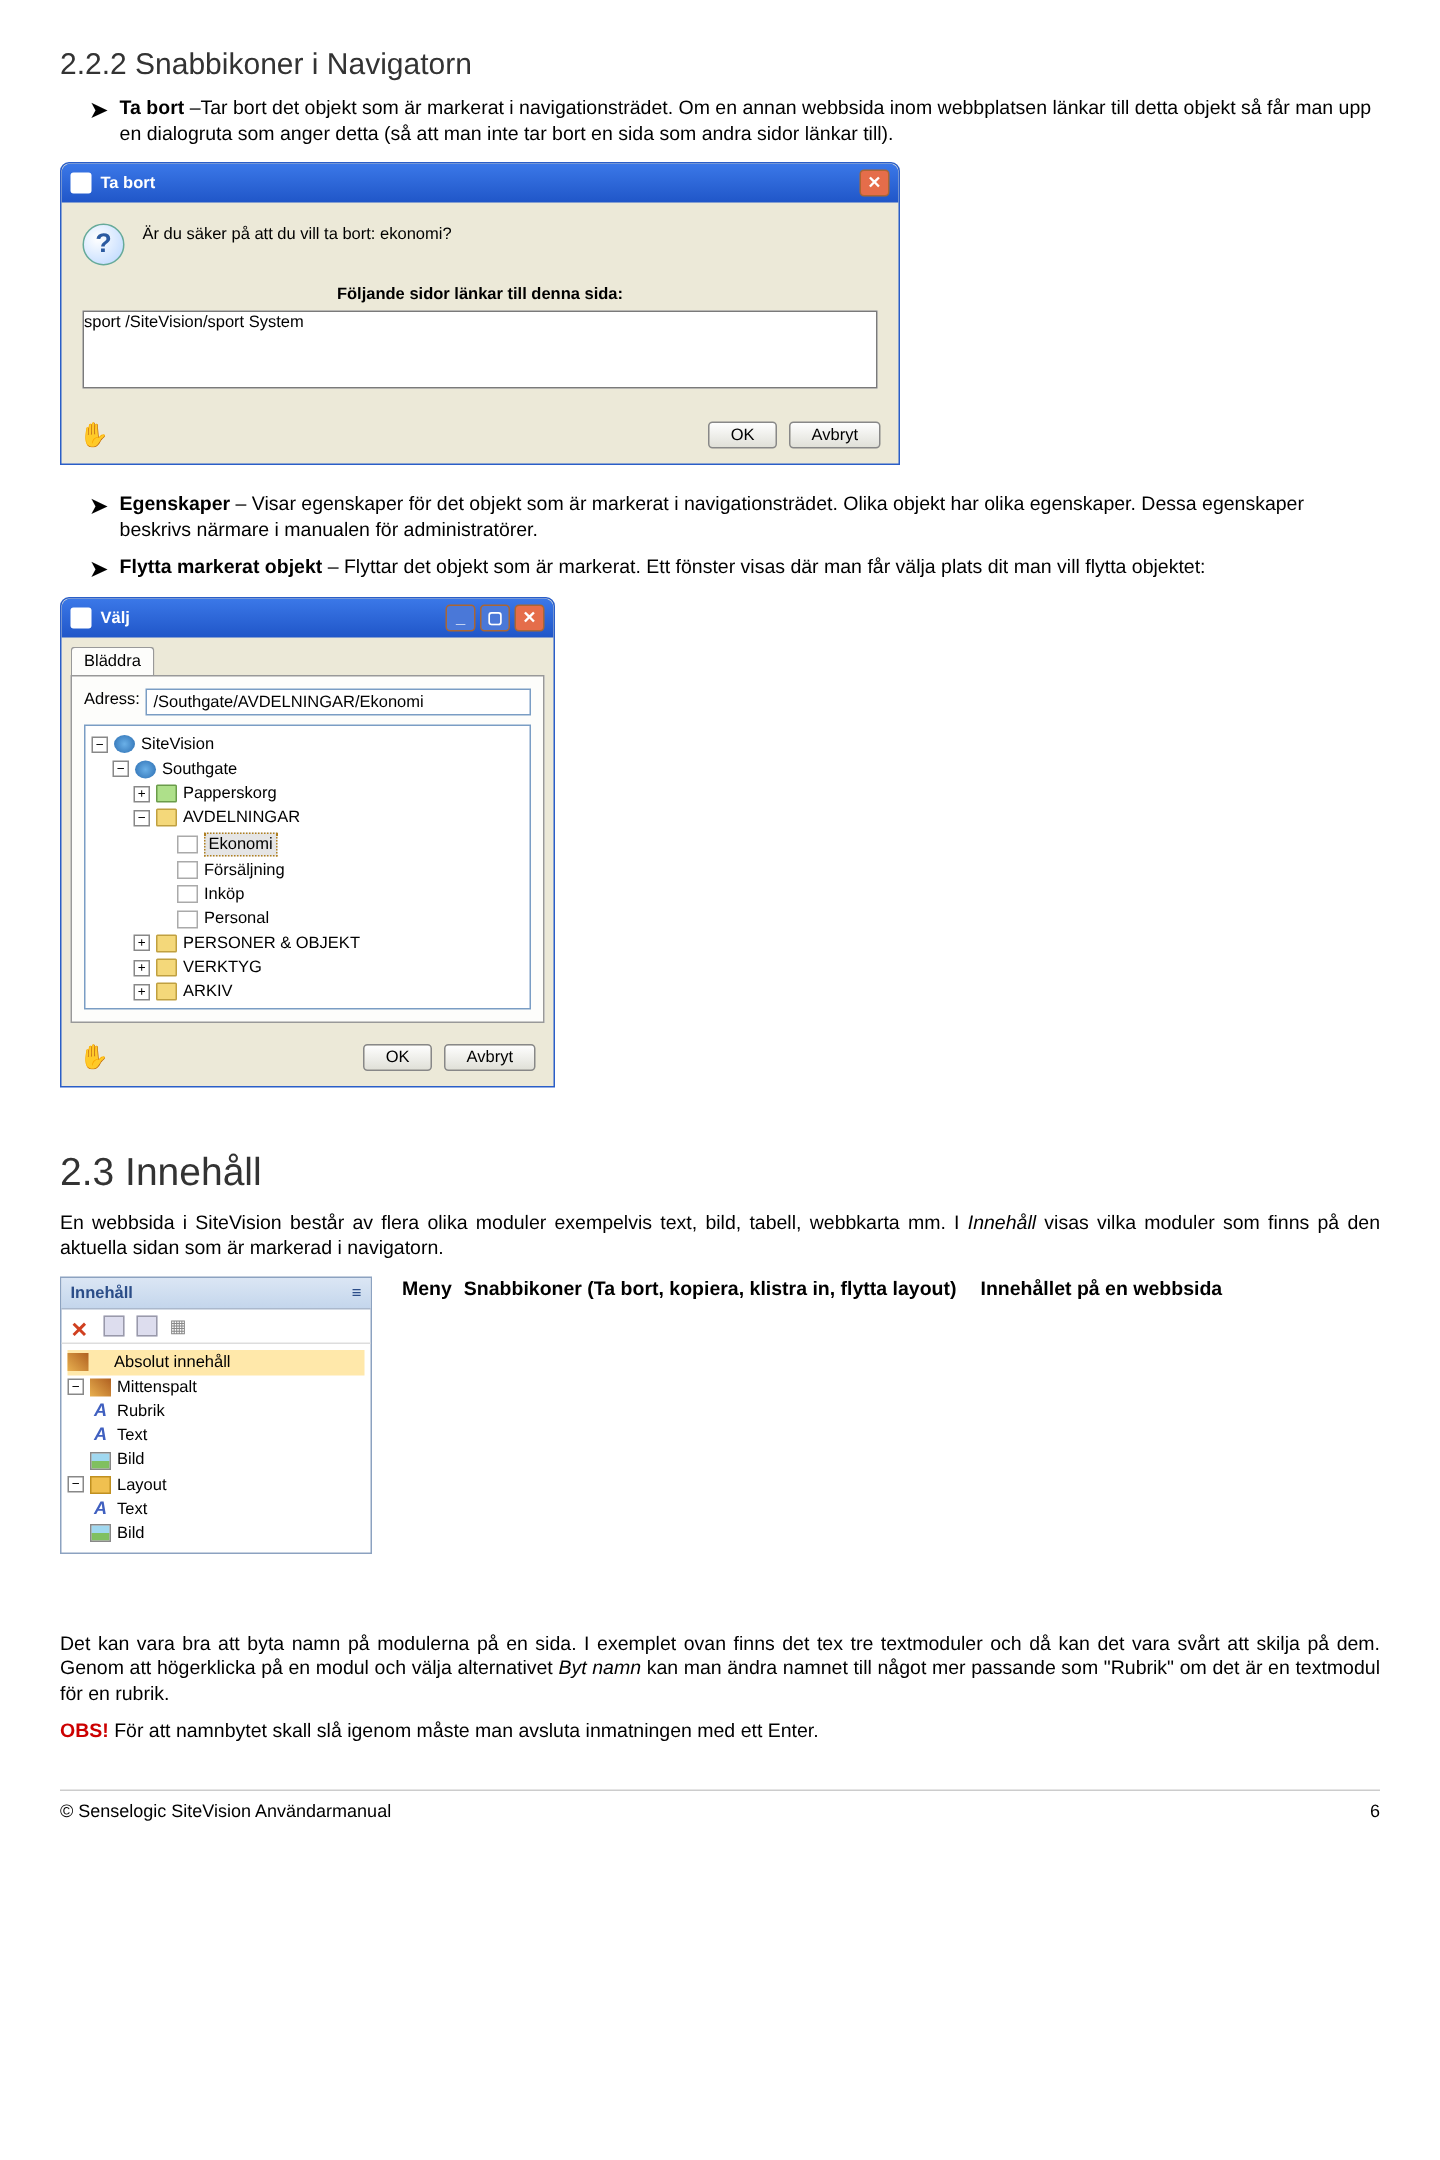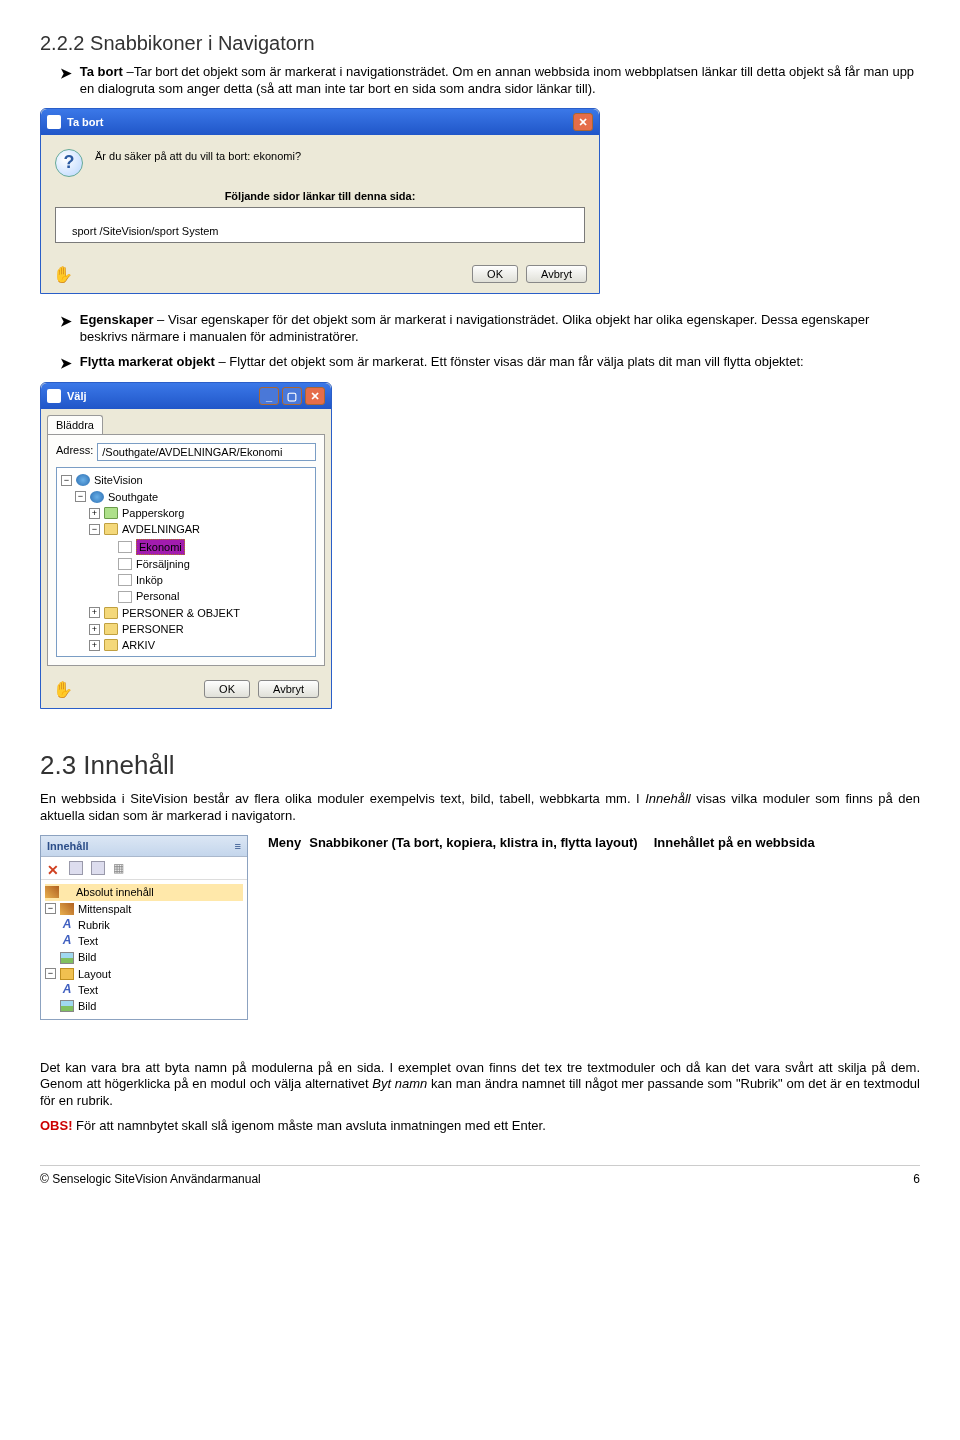--- a/index.html
+++ b/index.html
@@ -55,36 +55,36 @@
   .win-body { padding: 14px; }
   .question-row { display: flex; align-items: flex-start; gap: 12px; margin-bottom: 12px; }
   .question-icon {
     width: 28px; height: 28px; border-radius: 50%;
     background: radial-gradient(circle at 35% 35%, #fff, #b7d5ff);
     border: 1px solid #6a9; display: flex; align-items: center; justify-content: center;
     color: #2b5aa0; font-weight: bold; font-size: 18px; flex-shrink: 0;
   }
   .linked-box {
     border: 1px solid #7a7a7a; background: #fff;
-    padding: 16px; height: 36px; margin-top: 4px;
+    padding: 0; height: 52px; margin-top: 4px;
   }
   .dlg-buttons {
     display: flex; justify-content: flex-end; gap: 8px;
     padding: 8px 12px 10px 12px; align-items: center;
   }
   .dlg-buttons .hand { margin-right: auto; width: 22px; height: 18px; color: #3b5fc0; font-size: 16px; }
   .win-btn {
     background: linear-gradient(to bottom, #fefefe, #e0e0d8);
     border: 1px solid #888; border-radius: 3px;
     padding: 2px 14px; font-size: 11px;
   }
 
   
   .valj-dialog {
-    width: 292px;
+    width: 330px;
     border: 1px solid #2a5ec8;
     background: #ece9d8;
     border-radius: 6px 6px 0 0;
     margin: 6px 0 30px 0;
     font-size: 11px;
     overflow: hidden;
   }
   .tab-row { display: flex; padding: 6px 6px 0 6px; }
   .tab {
     background: #fdfdfb; border: 1px solid #999;
@@ -105,21 +105,21 @@
     height: 190px; padding: 4px; overflow: hidden;
   }
   .tree-node { display: flex; align-items: center; gap: 4px; padding: 1px 0; white-space: nowrap; }
   .exp { width: 11px; height: 11px; border: 1px solid #888; display: inline-flex; align-items: center; justify-content: center; font-size: 9px; line-height: 1; background: #fff; }
   .exp.blank { border: none; }
   .ticon { width: 14px; height: 12px; display: inline-block; }
   .ticon.globe { background: radial-gradient(circle, #6ab0e8, #2a6cb0); border-radius: 50%; }
   .ticon.folder { background: #f4d87a; border: 1px solid #c0a040; border-radius: 1px; }
   .ticon.folder-green { background: #aee08a; border: 1px solid #6a9c4a; border-radius: 1px; }
   .ticon.page { background: #fff; border: 1px solid #aaa; }
-  .sel { background: #a21caf; border: 1px dotted #b08020; padding: 0 2px; }
+  .sel { background: #e5e5e5; border: 1px dotted #b08020; padding: 0 2px; }
   .ind1 { padding-left: 14px; }
   .ind2 { padding-left: 28px; }
   .ind3 { padding-left: 42px; }
 
   
   .innehall-row { display: flex; align-items: flex-start; gap: 20px; margin-top: 10px; }
   .innehall-panel {
     width: 208px; border: 1px solid #8ca2c0;
     background: #fff; font-size: 11px;
   }
@@ -264,21 +264,21 @@
           <span>Personal</span>
         </div>
       <div class="tree-node ind2">
           <span class="exp">+</span>
           <span class="ticon folder"></span>
           <span>PERSONER &amp; OBJEKT</span>
         </div>
       <div class="tree-node ind2">
           <span class="exp">+</span>
           <span class="ticon folder"></span>
-          <span>PERSONER</span>
+          <span>VERKTYG</span>
         </div>
       <div class="tree-node ind2">
           <span class="exp">+</span>
           <span class="ticon folder"></span>
           <span>ARKIV</span>
         </div>
       <div class="tree-node ind2">
           <span class="exp">+</span>
           <span class="ticon folder"></span>
           <span>TJÄNSTER &amp; VERKTYG</span>
@@ -352,21 +352,21 @@
     </div>
   </div>
   <div class="labels-col">
     <div>Meny</div>
     <div>Snabbikoner (Ta bort, kopiera, klistra in, flytta layout)</div>
     <div class="spacer"></div>
     <div>Innehållet på en webbsida</div>
   </div>
 </div>
 
-<p class="body" style="margin-top:40px">
+<p class="body" style="margin-top:52px">
   <span>Det kan vara bra att byta namn på modulerna  på en sida. I exemplet ovan finns det tex tre textmoduler och då kan det vara svårt att skilja på dem. Genom att högerklicka på en modul och välja alternativet </span><span class="italic">Byt namn</span><span> kan man ändra namnet till något mer passande som "Rubrik" om det är en textmodul för en rubrik.</span>
 </p>
 
 <p class="body">
   <span class="red">OBS!</span><span> För att namnbytet skall slå igenom måste man avsluta inmatningen med ett Enter.</span>
 </p>
 
 <div class="footer">
   <span>© Senselogic SiteVision Användarmanual</span>
   <span>6</span>

